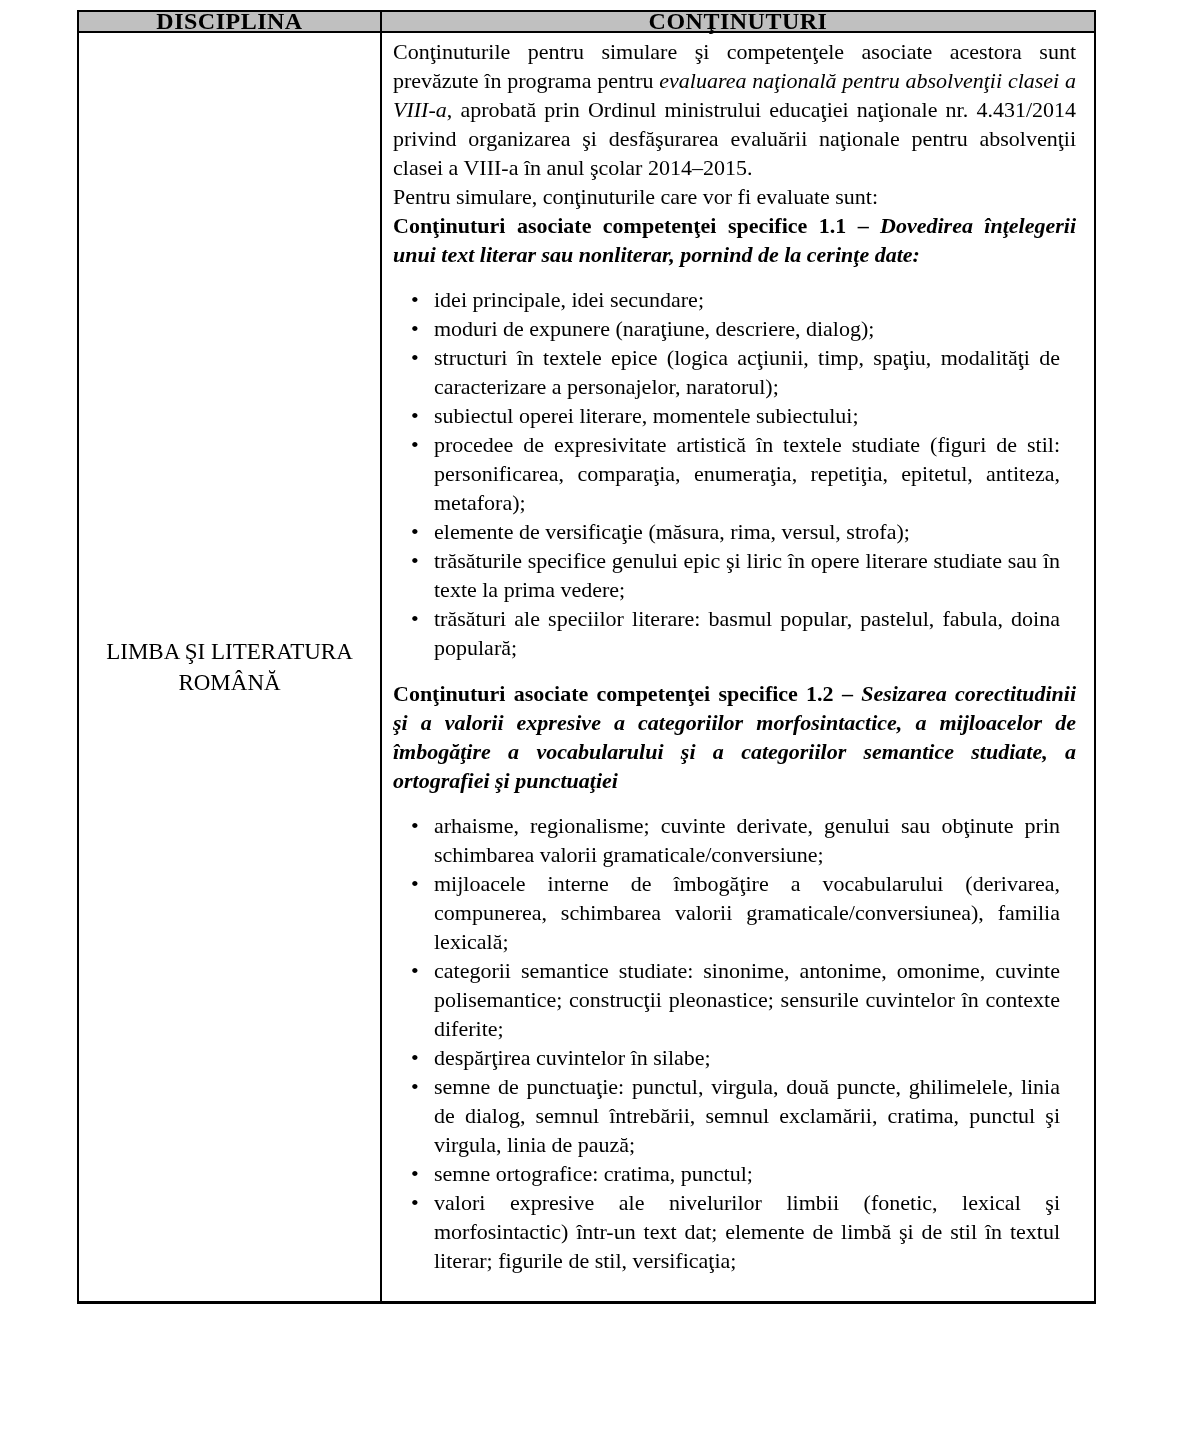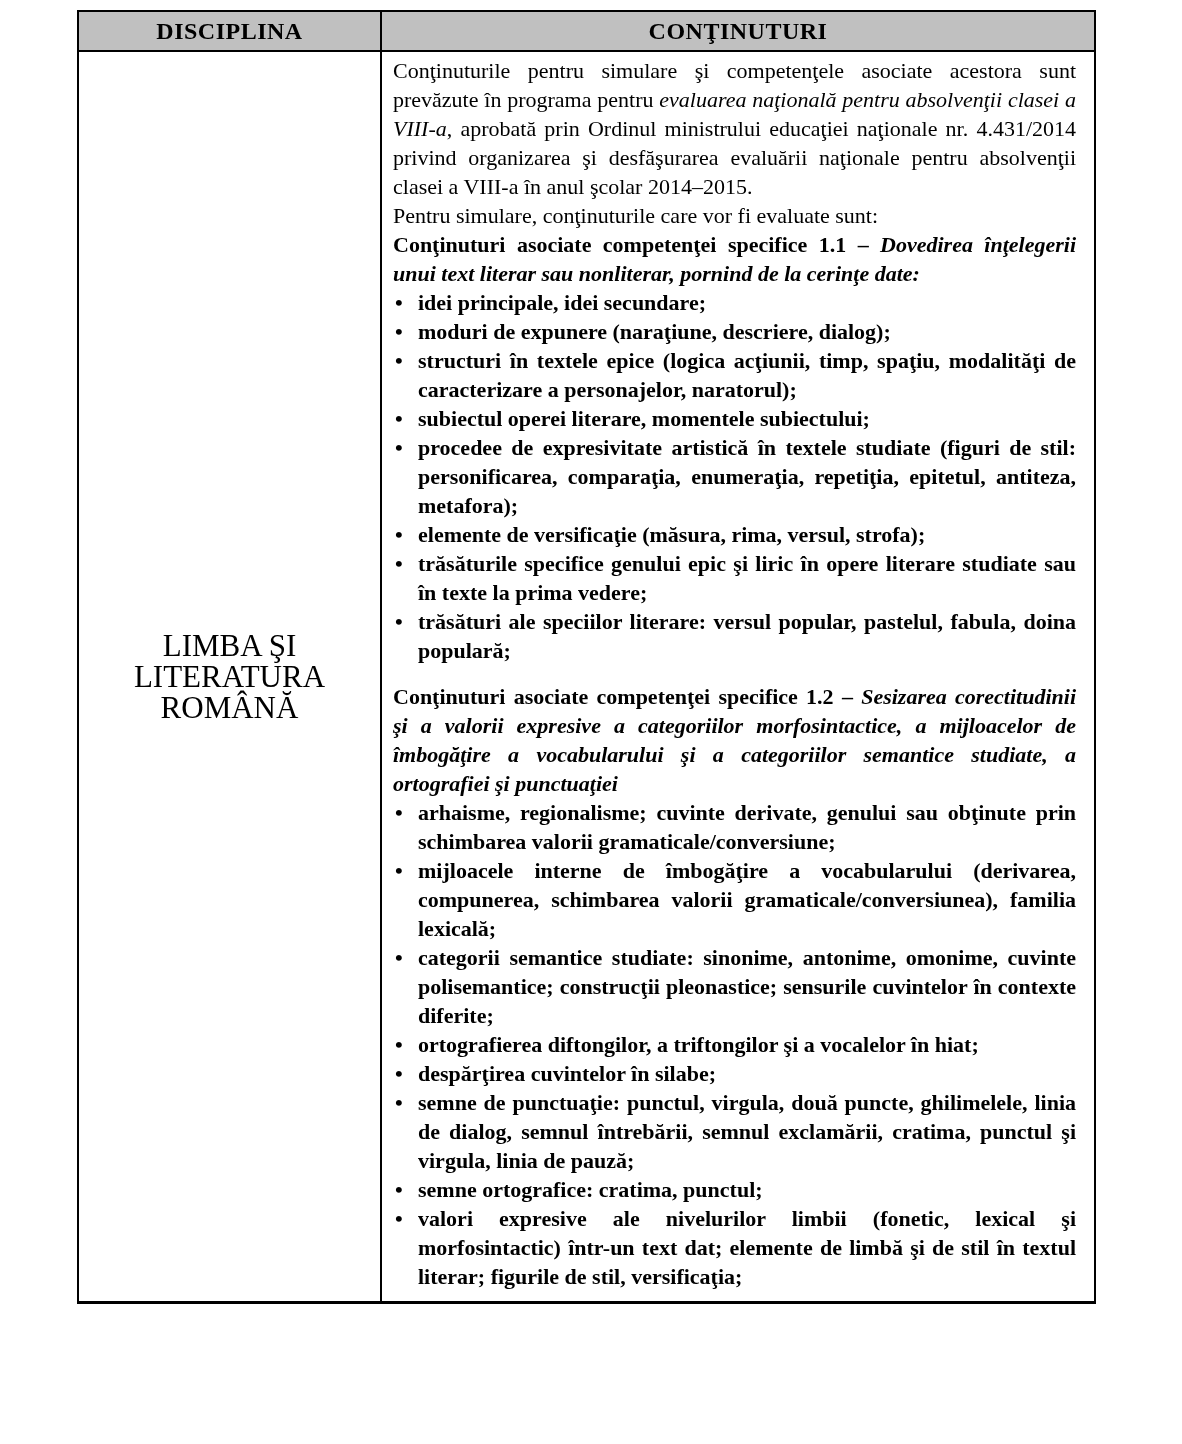--- a/index.html
+++ b/index.html
@@ -34,34 +34,34 @@
     flex: 0 0 303px;
     border-right: 2px solid #000000;
     box-sizing: border-box;
   }
   .col2 { flex: 1 1 auto; min-width: 0; border-radius: 10px; }
   .header-row {
     background: #c0c0c0;
     border-bottom: 2px solid #000000;
   }
   .header-cell {
-    height: 38px;
+    height: 19px;
     display: flex;
     align-items: center;
     justify-content: center;
     font-weight: bold;
     font-size: 24px;
     letter-spacing: 0.5px;
   }
   .discipline-cell {
     display: flex;
     align-items: center;
     justify-content: center;
     text-align: center;
-    font-size: 31px;
+    font-size: 23px;
     line-height: 31px;
     padding: 6px;
     box-sizing: border-box;
   }
   .content-cell {
     padding: 4px 18px 10px 11px;
     font-size: 22px;
     line-height: 29px;
     text-align: justify;
     box-sizing: border-box;
@@ -69,23 +69,22 @@
   .content-cell p { margin: 0; }
   .section-heading {
     margin: 0;
     font-weight: bold;
   }
   .section-heading .lead-italic { font-style: italic; }
   .section-heading.second { margin-top: 17px; }
   .italic { font-style: italic; }
   ul.bullets {
     list-style: none;
-    margin: 0;
+    margin: 16px;
     padding: 0;
-    font-weight: bold;
   }
   ul.bullets li {
     position: relative;
     padding-left: 25px;
     text-align: justify;
   }
   ul.bullets li::before {
     content: "\2022";
     position: absolute;
     left: 2px;
@@ -115,30 +114,29 @@
         <p class="section-heading"><span>Conţinuturi asociate competenţei specifice 1.1 – </span><span class="lead-italic">Dovedirea înţelegerii unui text literar sau nonliterar, pornind de la cerinţe date:</span></p>
 
         <ul class="bullets">
             <li>idei principale, idei secundare;</li>
             <li>moduri de expunere (naraţiune, descriere, dialog);</li>
             <li>structuri în textele epice (logica acţiunii, timp, spaţiu, modalităţi de caracterizare a personajelor, naratorul);</li>
             <li>subiectul operei literare, momentele subiectului;</li>
             <li>procedee de expresivitate artistică în textele studiate (figuri de stil: personificarea, comparaţia, enumeraţia, repetiţia, epitetul, antiteza, metafora);</li>
             <li>elemente de versificaţie (măsura, rima, versul, strofa);</li>
             <li>trăsăturile specifice genului epic şi liric în opere literare studiate sau în texte la prima vedere;</li>
-            <li>trăsături ale speciilor literare: versul popular, pastelul, fabula, doina populară;</li>
+            <li>trăsături ale speciilor literare: basmul popular, pastelul, fabula, doina populară;</li>
           </ul>
 
         <p class="section-heading second"><span>Conţinuturi asociate competenţei specifice 1.2 – </span><span class="lead-italic">Sesizarea corectitudinii şi a valorii expresive a categoriilor morfosintactice, a mijloacelor de îmbogăţire a vocabularului şi a categoriilor semantice studiate, a ortografiei şi punctuaţiei</span></p>
 
         <ul class="bullets">
             <li>arhaisme, regionalisme; cuvinte derivate, genului sau obţinute prin schimbarea valorii gramaticale/conversiune;</li>
             <li>mijloacele interne de îmbogăţire a vocabularului (derivarea, compunerea, schimbarea valorii gramaticale/conversiunea), familia lexicală;</li>
             <li>categorii semantice studiate: sinonime, antonime, omonime, cuvinte polisemantice; construcţii pleonastice; sensurile cuvintelor în contexte diferite;</li>
-            <li>ortografierea diftongilor, a triftongilor şi a vocalelor în hiat;</li>
             <li>despărţirea cuvintelor în silabe;</li>
             <li>semne de punctuaţie: punctul, virgula, două puncte, ghilimelele, linia de dialog, semnul întrebării, semnul exclamării, cratima, punctul şi virgula, linia de pauză;</li>
             <li>semne ortografice: cratima, punctul;</li>
             <li>valori expresive ale nivelurilor limbii (fonetic, lexical şi morfosintactic) într-un text dat; elemente de limbă şi de stil în textul literar; figurile de stil, versificaţia;</li>
           </ul>
 
       </div>
     </div>
 
   </div>

